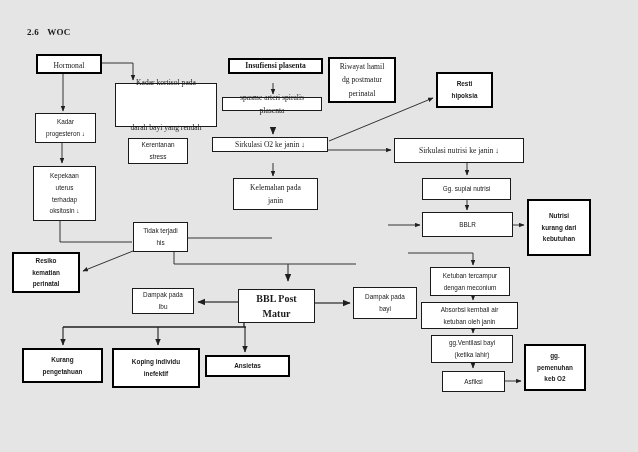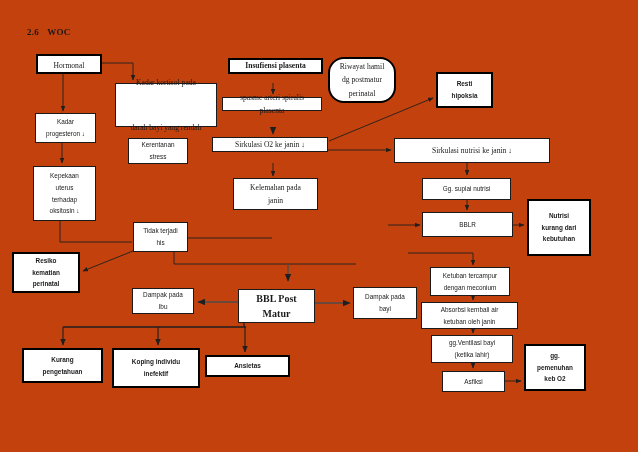--- a/index.html
+++ b/index.html
@@ -1,16 +1,16 @@
 <!DOCTYPE html>
 <html><head>
 <meta charset="utf-8">
 <style>
   html,body{margin:0;padding:0;background:#fff;}
-  .stage{position:relative;width:638px;height:452px;background:#c2410c;overflow:hidden;
+  .stage{position:relative;width:638px;height:452px;background:#e5e5e5;overflow:hidden;
          font-family:"Liberation Sans",sans-serif;color:#1a1a1a;}
   .title{position:absolute;left:27px;top:27px;font-family:"Liberation Serif",serif;
          font-weight:bold;font-size:9px;letter-spacing:.3px;}
   .title .num{margin-right:8px;}
   #edges{position:absolute;left:0;top:0;width:638px;height:452px;}
   .node{position:absolute;background:#fff;border:1px solid #1a1a1a;box-sizing:border-box;
         display:flex;flex-direction:column;align-items:center;justify-content:center;
         text-align:center;}
   .node span{display:block;white-space:nowrap;}
   .thick{border:2px solid #000;}
@@ -66,21 +66,21 @@
       <div class="node serif thick" style="left: 36px; top: 54px; width: 66px; height: 20px; justify-content: flex-end;">
         <span>Hormonal</span>
       </div>
       <div class="node serif" style="left: 115px; top: 83px; width: 102px; height: 44px; gap: 32px;">
         <span>Kadar kortisol pada</span>
         <span>darah bayi yang rendah</span>
       </div>
       <div class="node serif thick" style="left: 228px; top: 58px; width: 95px; height: 16px; font-weight: bold;">
         <span>Insufiensi plasenta</span>
       </div>
-      <div class="node serif thick" style="left: 328px; top: 57px; width: 68px; height: 46px; border-radius: 16px;">
+      <div class="node serif thick" style="left: 328px; top: 57px; width: 68px; height: 46px;">
         <span>Riwayat hamil</span>
         <span>dg postmatur</span>
         <span>perinatal</span>
       </div>
       <div class="node sans thick bold" style="left: 436px; top: 72px; width: 57px; height: 36px;">
         <span>Resti</span>
         <span>hipoksia</span>
       </div>
       <div class="node sans" style="left: 35px; top: 113px; width: 61px; height: 30px;">
         <span>Kadar</span>
@@ -90,21 +90,21 @@
         <span>spasme arteri spiralis</span>
         <span>plasenta</span>
       </div>
       <div class="node sans" style="left: 128px; top: 138px; width: 60px; height: 26px;">
         <span>Kerentanan</span>
         <span>stress</span>
       </div>
       <div class="node serif" style="left: 212px; top: 137px; width: 116px; height: 15px;">
         <span>Sirkulasi O2 ke janin ↓</span>
       </div>
-      <div class="node serif" style="left: 394px; top: 138px; width: 156px; height: 25px;">
+      <div class="node serif" style="left: 394px; top: 138px; width: 130px; height: 25px;">
         <span>Sirkulasi nutrisi ke janin ↓</span>
       </div>
       <div class="node sans" style="left: 33px; top: 166px; width: 63px; height: 55px;">
         <span>Kepekaan</span>
         <span>uterus</span>
         <span>terhadap</span>
         <span>oksitosin ↓</span>
       </div>
       <div class="node serif" style="left: 233px; top: 178px; width: 85px; height: 32px;">
         <span>Kelemahan pada</span>

